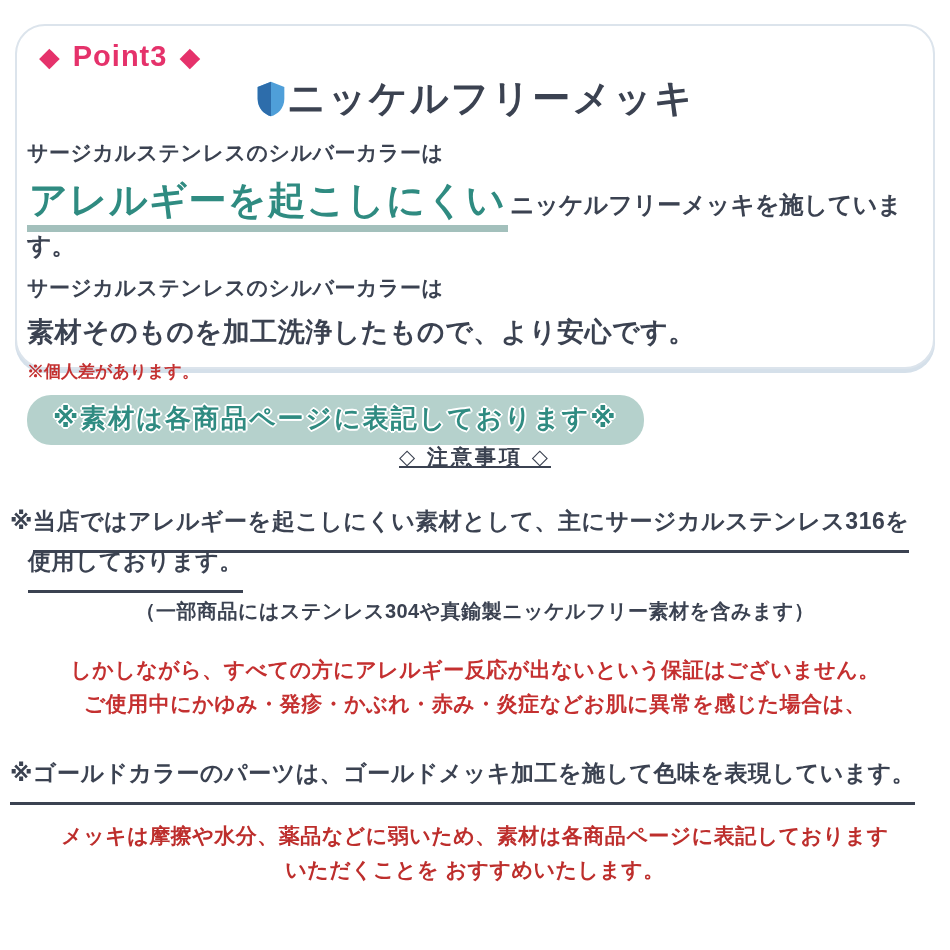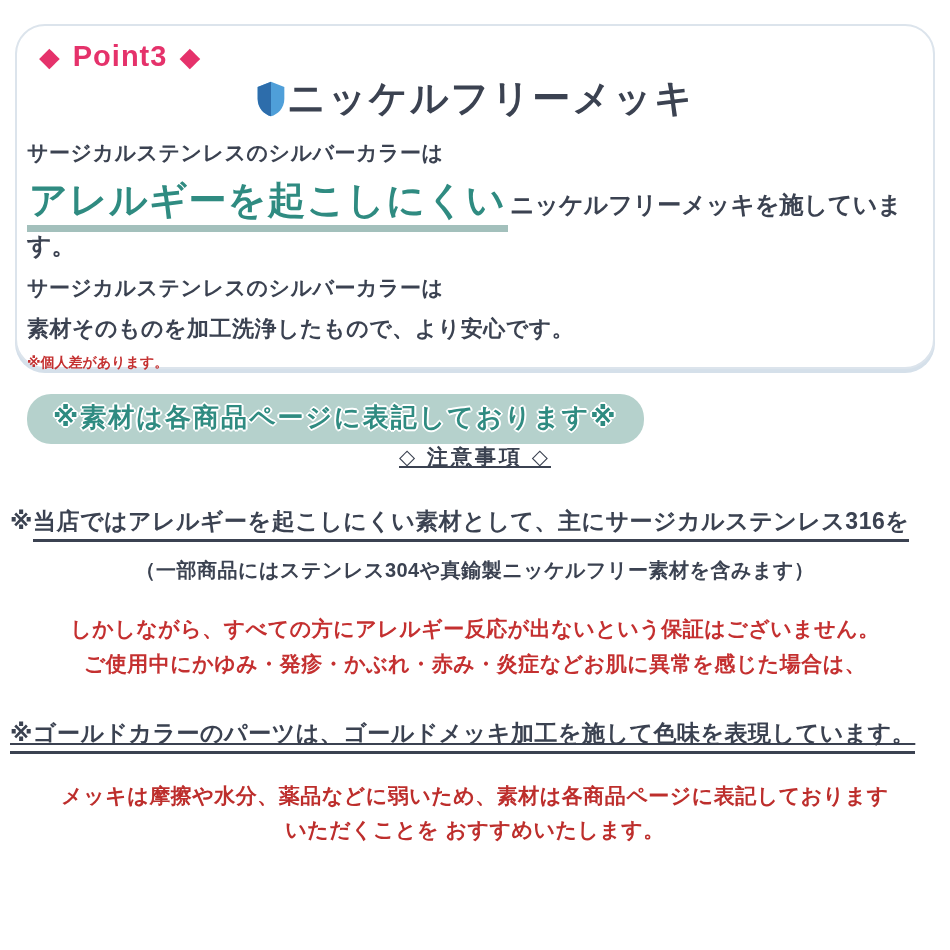--- a/index.html
+++ b/index.html
@@ -45,25 +45,25 @@
   .headline-teal {
     font-size: 38px;
     letter-spacing: 1px;
     color: #2f8b81;
     display: inline-block;
     border-bottom: 7px solid #a3c0bc;
     padding: 0 2px 2px;
   }
   .headline-rest { font-size: 24px; margin-left: 2px; }
   .body-line1 { margin-top: 15px; font-size: 21px; letter-spacing: 0.5px; }
-  .body-line2 { margin-top: 12px; font-size: 22px; letter-spacing: 0.5px; }
-  .red-note { margin-top: 10px; font-size: 14px; color: #c43030; }
+  .body-line2 { margin-top: 12px; font-size: 27px; letter-spacing: 0.5px; }
+  .red-note { margin-top: 10px; font-size: 17px; color: #c43030; font-family: Liberation Serif, serif; }
   .pill-note {
     display: inline-block;
-    margin-top: 22px;
+    margin-top: 12px;
     font-size: 26px;
     letter-spacing: 2px;
     color: #2f8b81;
     background: #b5d1cc;
     border-radius: 24px;
     padding: 6px 26px 9px;
     text-shadow:
       -2px 0 0 #fff, 2px 0 0 #fff, 0 -2px 0 #fff, 0 2px 0 #fff,
       -1px -1px 0 #fff, 1px 1px 0 #fff, -1px 1px 0 #fff, 1px -1px 0 #fff;
   }
@@ -77,42 +77,41 @@
     text-decoration: underline;
   }
   .warn1 {
     margin: 30px 14px 0 10px;
     font-size: 23px;
     line-height: 1.75;
     letter-spacing: 0.5px;
   }
   .u-line {
     border-bottom: 3px solid #3b4251;
-    padding-bottom: 5px;
+    padding-bottom: 16px;
   }
   .warn1 .indent { margin-left: 18px; }
   .paren-note {
     margin-top: 16px;
     text-align: center;
     font-size: 20px;
     letter-spacing: 0.5px;
   }
   .red-block {
     margin-top: 28px;
     text-align: center;
     font-size: 21px;
     line-height: 1.66;
     color: #c43030;
     letter-spacing: 0.5px;
   }
   .warn2 {
     margin: 36px 14px 0 10px;
     font-size: 23px;
     letter-spacing: 0.5px;
-    text-decoration: underline;
   }
   .darkred-block {
     margin-top: 30px;
     text-align: center;
     font-size: 21px;
     line-height: 1.62;
     color: #bd2e2c;
     letter-spacing: 0.5px;
   }
 </style>
@@ -149,20 +148,21 @@
   <div>
     <span class="pill-note">※素材は各商品ページに表記しております※</span>
   </div>
 
 </div>
 
 <div class="notice-heading">◇ 注意事項 ◇</div>
 
 <div class="warn1">
   <span>※</span><span class="u-line">当店ではアレルギーを起こしにくい素材として、主にサージカルステンレス316を</span><br>
+  <span class="u-line indent">使用しております。</span>
 </div>
 
 <div class="paren-note">（一部商品にはステンレス304や真鍮製ニッケルフリー素材を含みます）</div>
 
 <div class="red-block">
   <span>しかしながら、すべての方にアレルギー反応が出ないという保証はございません。</span><br>
   <span>ご使用中にかゆみ・発疹・かぶれ・赤み・炎症などお肌に異常を感じた場合は、</span><br>
 </div>
 
 <div class="warn2">

